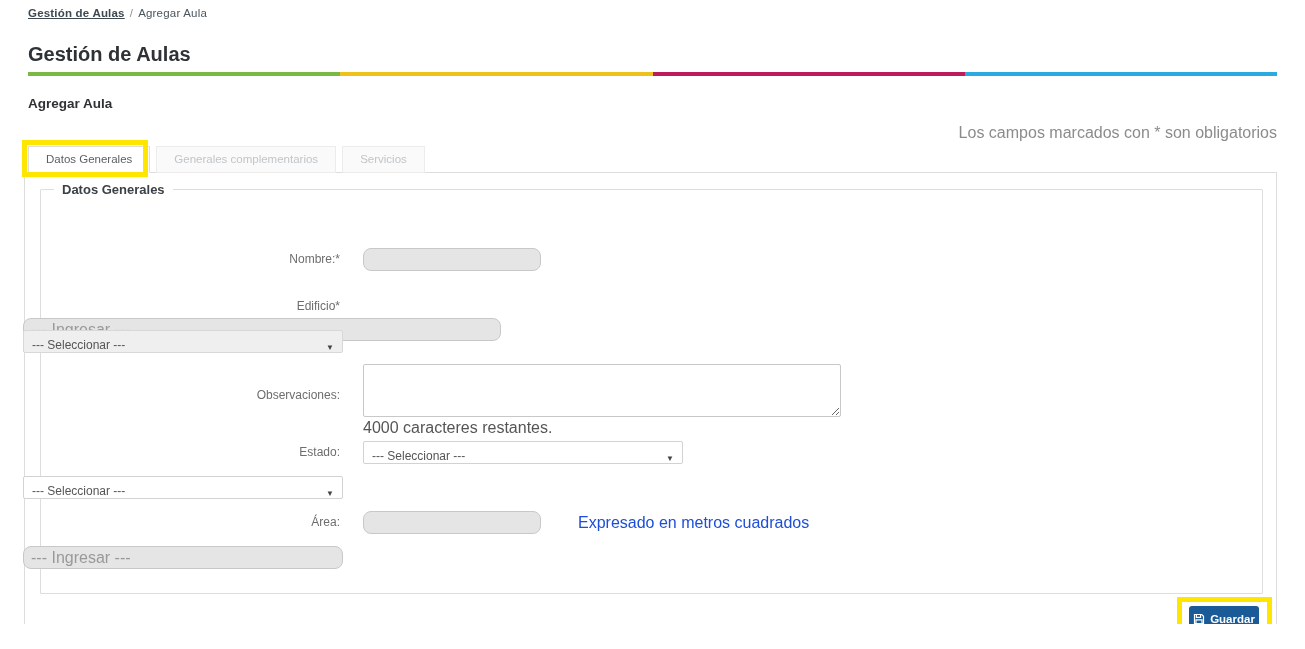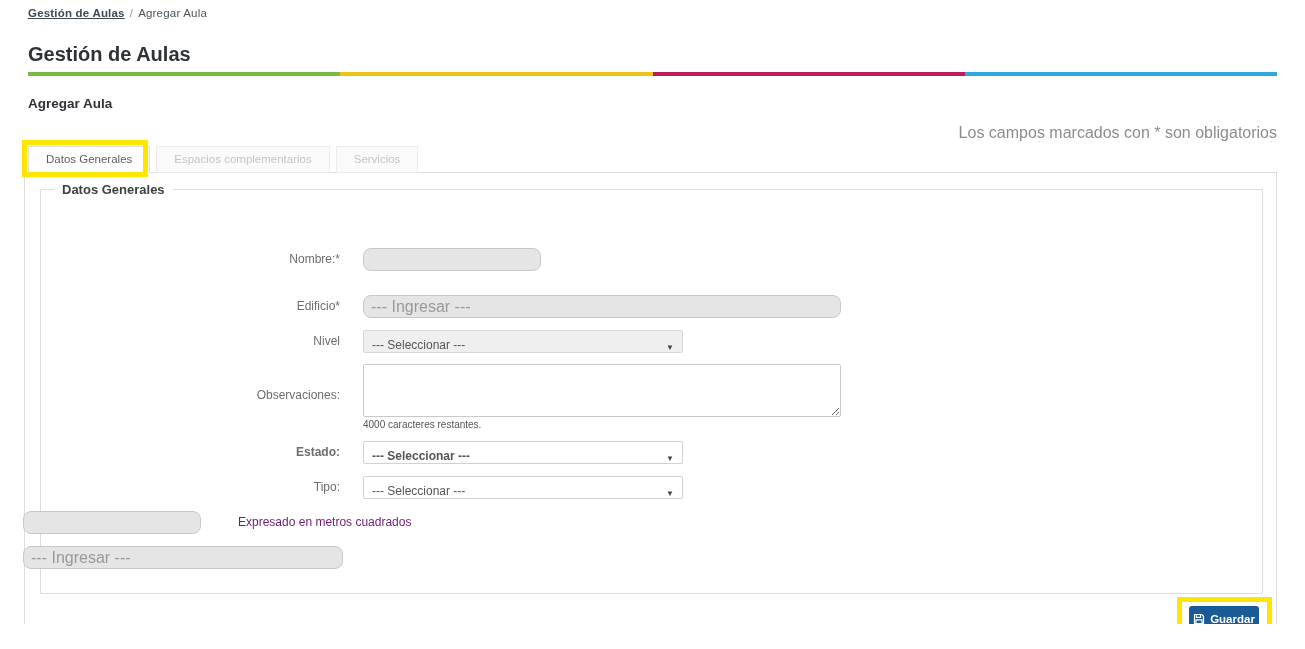--- a/index.html
+++ b/index.html
@@ -82,23 +82,23 @@
   }
   .select.gray { background:#efefef; border-color:#d8d8d8; }
   .select .arrow { margin-left:auto; font-size:8px; color:#444; }
   textarea.obs {
     width:478px; height:53px; border:1px solid #c8c8c8; border-radius:2px;
     resize:both; font-family:"Liberation Sans", sans-serif; font-size:12px;
     color:#444; padding:4px 7px; outline:none;
   }
   .hint {
     position:absolute; left:363px; top:419px;
-    font-size:10px; color:#555;
-  }
-  .side-note { font-size:12px; color:#701a75; line-height:23px; margin-left:37px; }
+    font-size:16px; color:#555;
+  }
+  .side-note { font-size:16px; color:#1d4ed8; line-height:23px; margin-left:37px; }
   
   .save-btn {
     position:absolute; left:1189px; top:606px; width:70px; height:26px;
     background:#1a5a96; border:none; border-radius:3px; cursor:pointer;
     color:#fff; font-size:11.5px; font-weight:700;
     display:flex; align-items:center; justify-content:center; gap:5px;
     font-family:"Liberation Sans", sans-serif;
   }
   .save-btn svg { display:block; }
   
@@ -123,78 +123,77 @@
     <div style="background:#bc1c5c;"></div>
     <div style="background:#2ba9e0;"></div>
   </div>
 
   <div class="sub-title">Agregar Aula</div>
 
   <div class="required-note">Los campos marcados con * son obligatorios</div>
 
   <div class="tabs">
     <div class="tab active">Datos Generales</div>
-    <div class="tab inactive">Espacios complementarios</div>
+    <div class="tab inactive">Generales complementarios</div>
     <div class="tab inactive">Servicios</div>
   </div>
 
   <div class="panel">
     <fieldset class="group">
       <legend>Datos Generales</legend>
     </fieldset>
   </div>
 
 
   <div class="row" style="top:248px;">
     <div class="lbl">Nombre:*</div>
     <div class="ctl"><input class="txt w-s" type="text" value="" style=""></div>
   </div>
 
-  <div class="row" style="top:295px;">
+  <div class="row" style="top:295px;flex-direction:column;">
     <div class="lbl">Edificio*</div>
     <div class="ctl"><input class="txt w-l" type="text" placeholder="--- Ingresar ---" style=""></div>
   </div>
 
   <div class="row" style="top:330px;">
-    <div class="lbl">Nivel</div>
     <div class="ctl">
       <div class="select gray">
         <span>--- Seleccionar ---</span>
         <span class="arrow">▼</span>
       </div>
     </div>
   </div>
 
   <div class="row" style="top:364px; align-items:center;">
     <div class="lbl" style="line-height:14px; padding-top:4px;">Observaciones:</div>
     <div class="ctl"><textarea class="obs" style=""></textarea></div>
   </div>
   <div class="hint">4000 caracteres restantes.</div>
 
-  <div class="row" style="top:441px;font-weight:bold;">
+  <div class="row" style="top:441px;">
     <div class="lbl">Estado:</div>
     <div class="ctl">
       <div class="select">
         <span>--- Seleccionar ---</span>
         <span class="arrow">▼</span>
       </div>
     </div>
   </div>
 
   <div class="row" style="top:476px;">
-    <div class="lbl">Tipo:</div>
     <div class="ctl">
       <div class="select">
         <span>--- Seleccionar ---</span>
         <span class="arrow">▼</span>
       </div>
     </div>
   </div>
 
   <div class="row" style="top:511px;">
+    <div class="lbl">Área:</div>
     <div class="ctl"><input class="txt w-s" type="text" value="" style=""></div>
     <div class="side-note">Expresado en metros cuadrados</div>
   </div>
 
   <div class="row" style="top:546px;">
     <div class="ctl"><input class="txt w-m" type="text" placeholder="--- Ingresar ---" style=""></div>
   </div>
 
   <button class="save-btn">
     <svg width="12" height="12" viewBox="0 0 12 12" fill="none" stroke="#ffffff" stroke-width="1.2">

